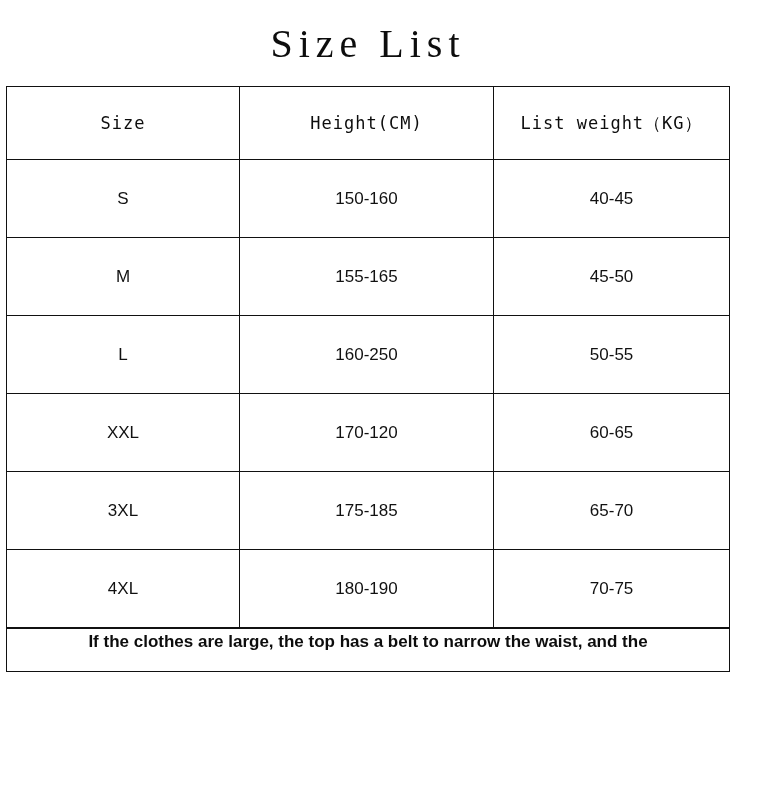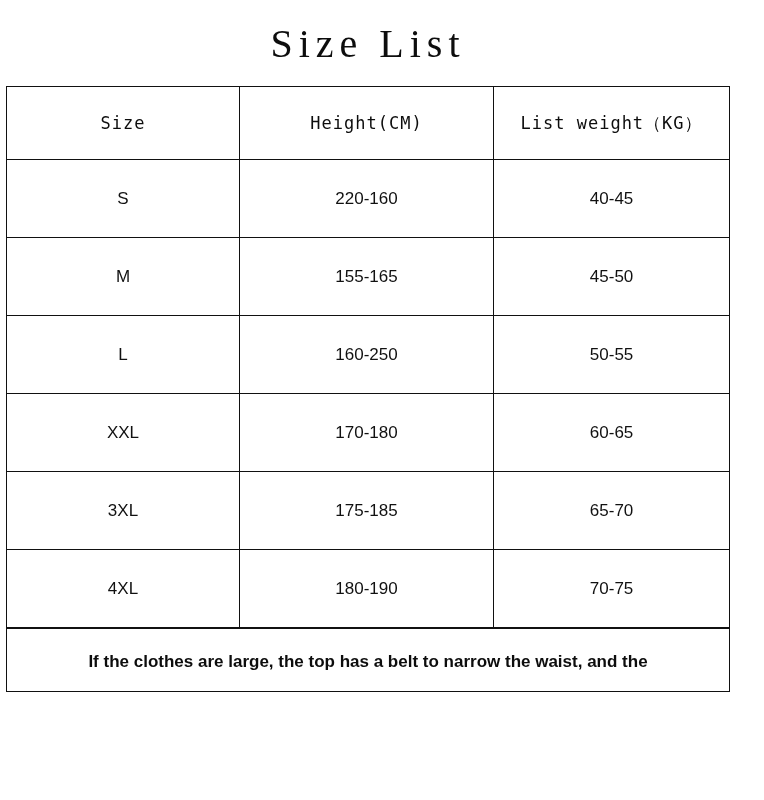--- a/index.html
+++ b/index.html
@@ -63,21 +63,21 @@
     font-size: 17px;
     color: #111111;
   }
   col.c1 { width: 32.2%; }
   col.c2 { width: 35.2%; }
   col.c3 { width: 32.6%; }
   .note {
     margin: 0 6px;
     border: 1px solid #111111;
     border-top: 1px solid #111111;
-    padding: 20px 16px 16px 16px;
+    padding: 0 16px 16px 16px;
     text-align: center;
     font-weight: bold;
     font-size: 17px;
     line-height: 1.55;
     color: #0d0d0d;
   }
   .note .line2 { display: block; }
 </style>
 </head>
 <body>
@@ -96,36 +96,36 @@
       <thead>
         <tr>
           <th>Size</th>
           <th>Height(CM)</th>
           <th>List weight（KG）</th>
         </tr>
       </thead>
       <tbody>
         <tr>
           <td>S</td>
-          <td>220-160</td>
+          <td>150-160</td>
           <td>40-45</td>
         </tr>
         <tr>
           <td>M</td>
           <td>155-165</td>
           <td>45-50</td>
         </tr>
         <tr>
           <td>L</td>
           <td>160-250</td>
           <td>50-55</td>
         </tr>
         <tr>
           <td>XXL</td>
-          <td>170-180</td>
+          <td>170-120</td>
           <td>60-65</td>
         </tr>
         <tr>
           <td>3XL</td>
           <td>175-185</td>
           <td>65-70</td>
         </tr>
         <tr>
           <td>4XL</td>
           <td>180-190</td>

